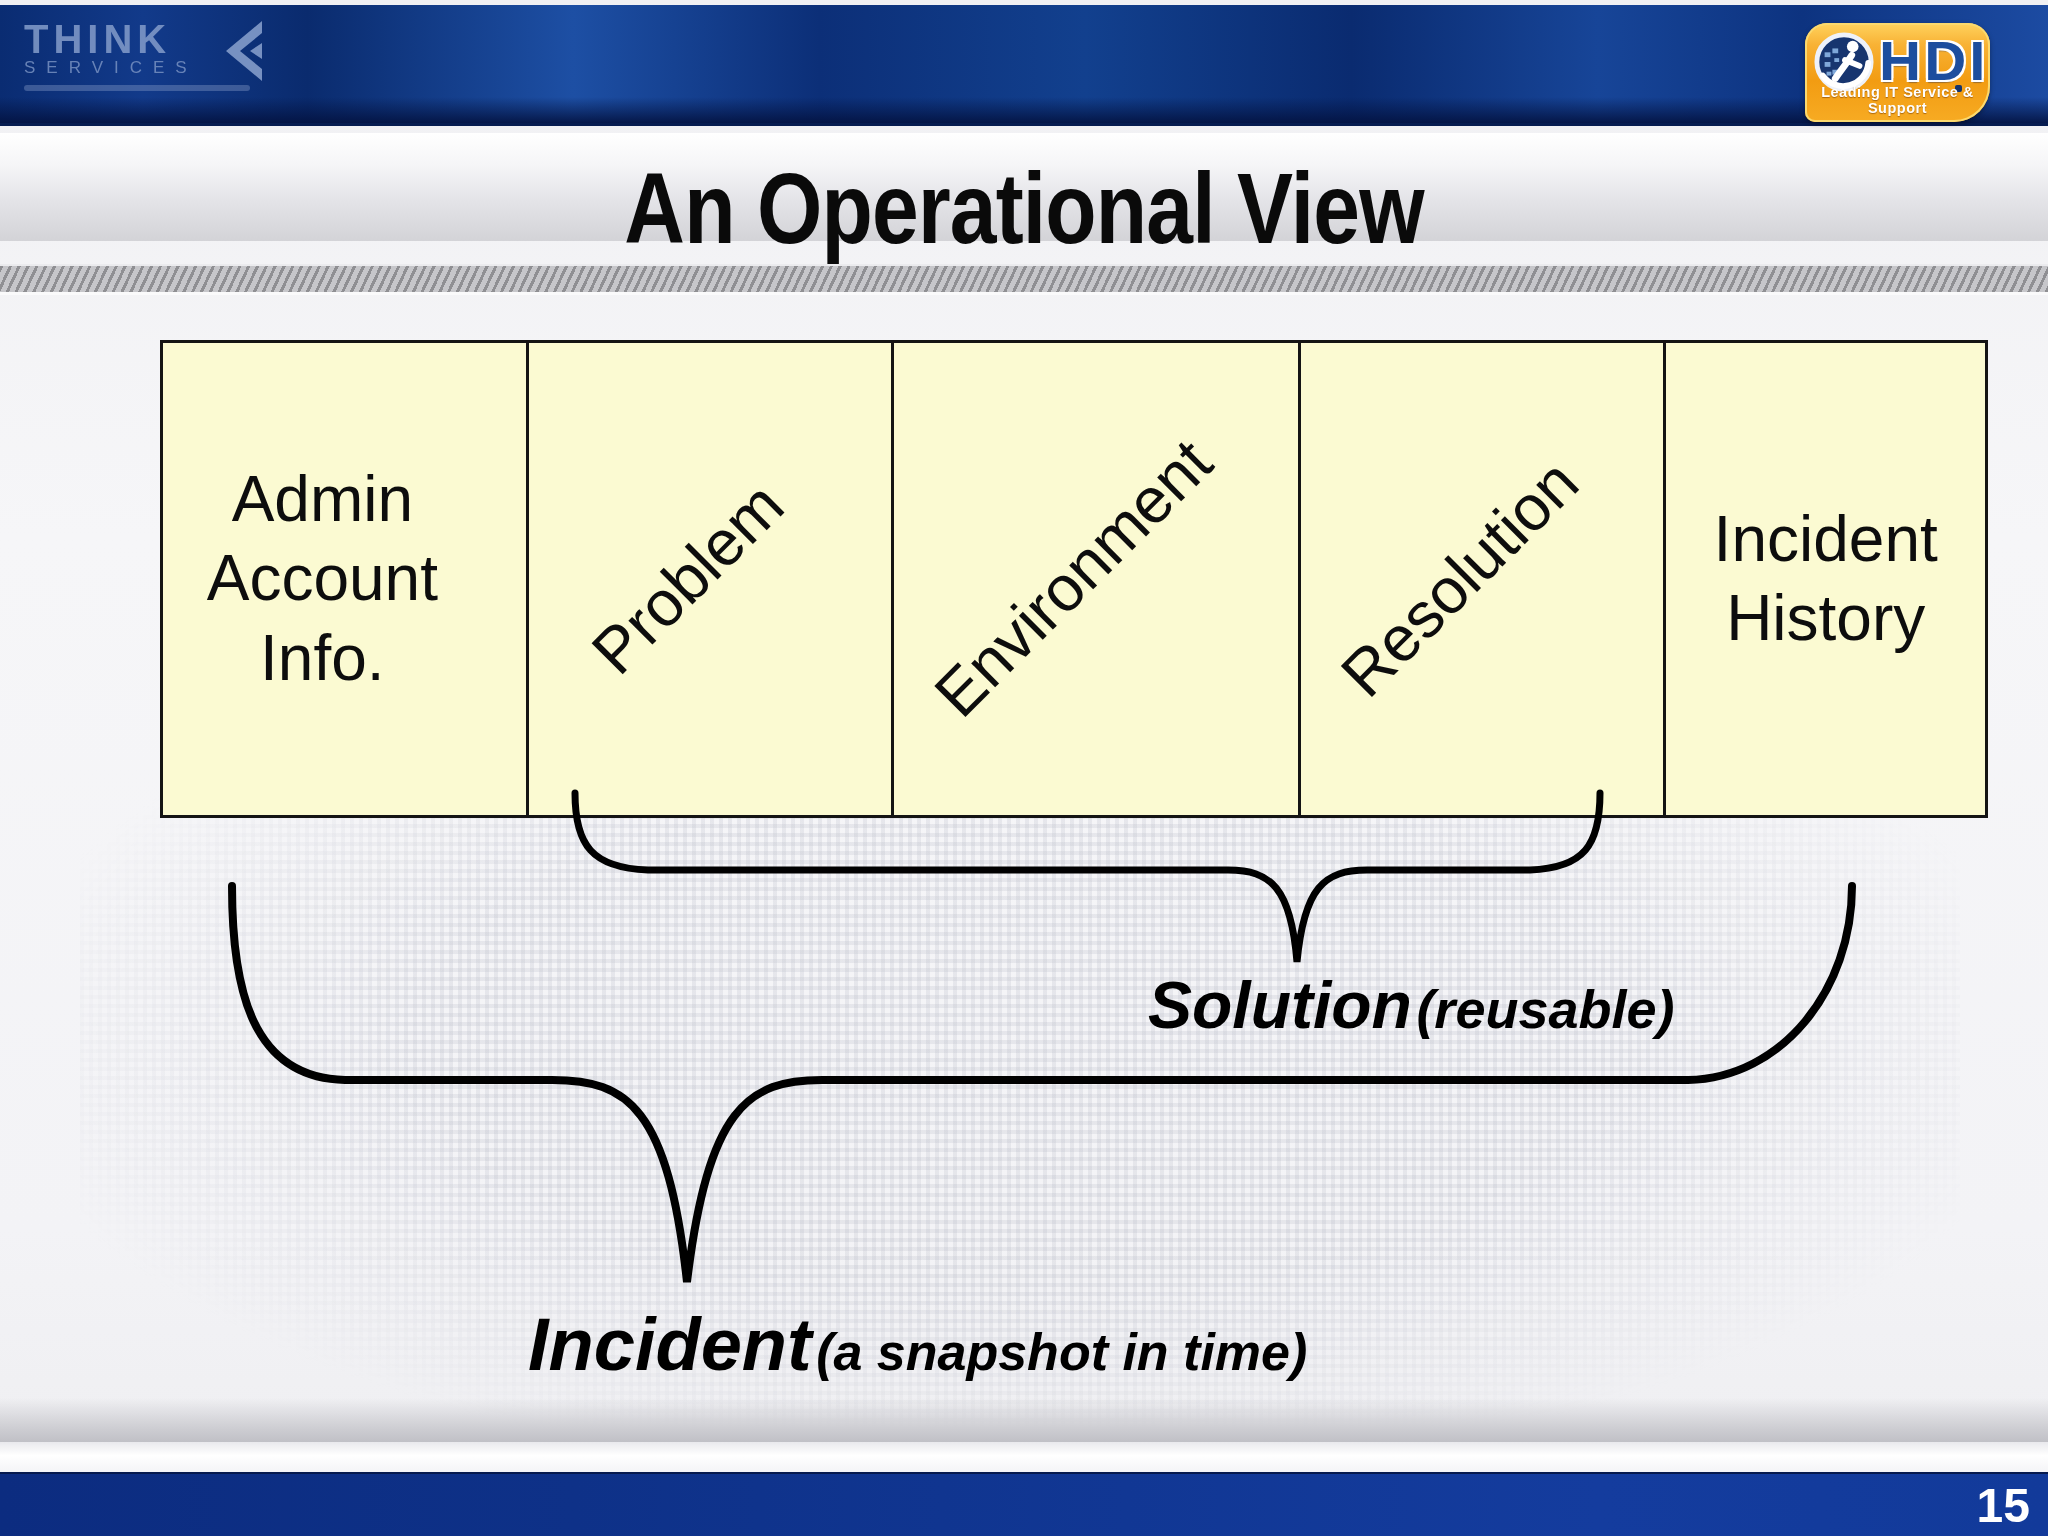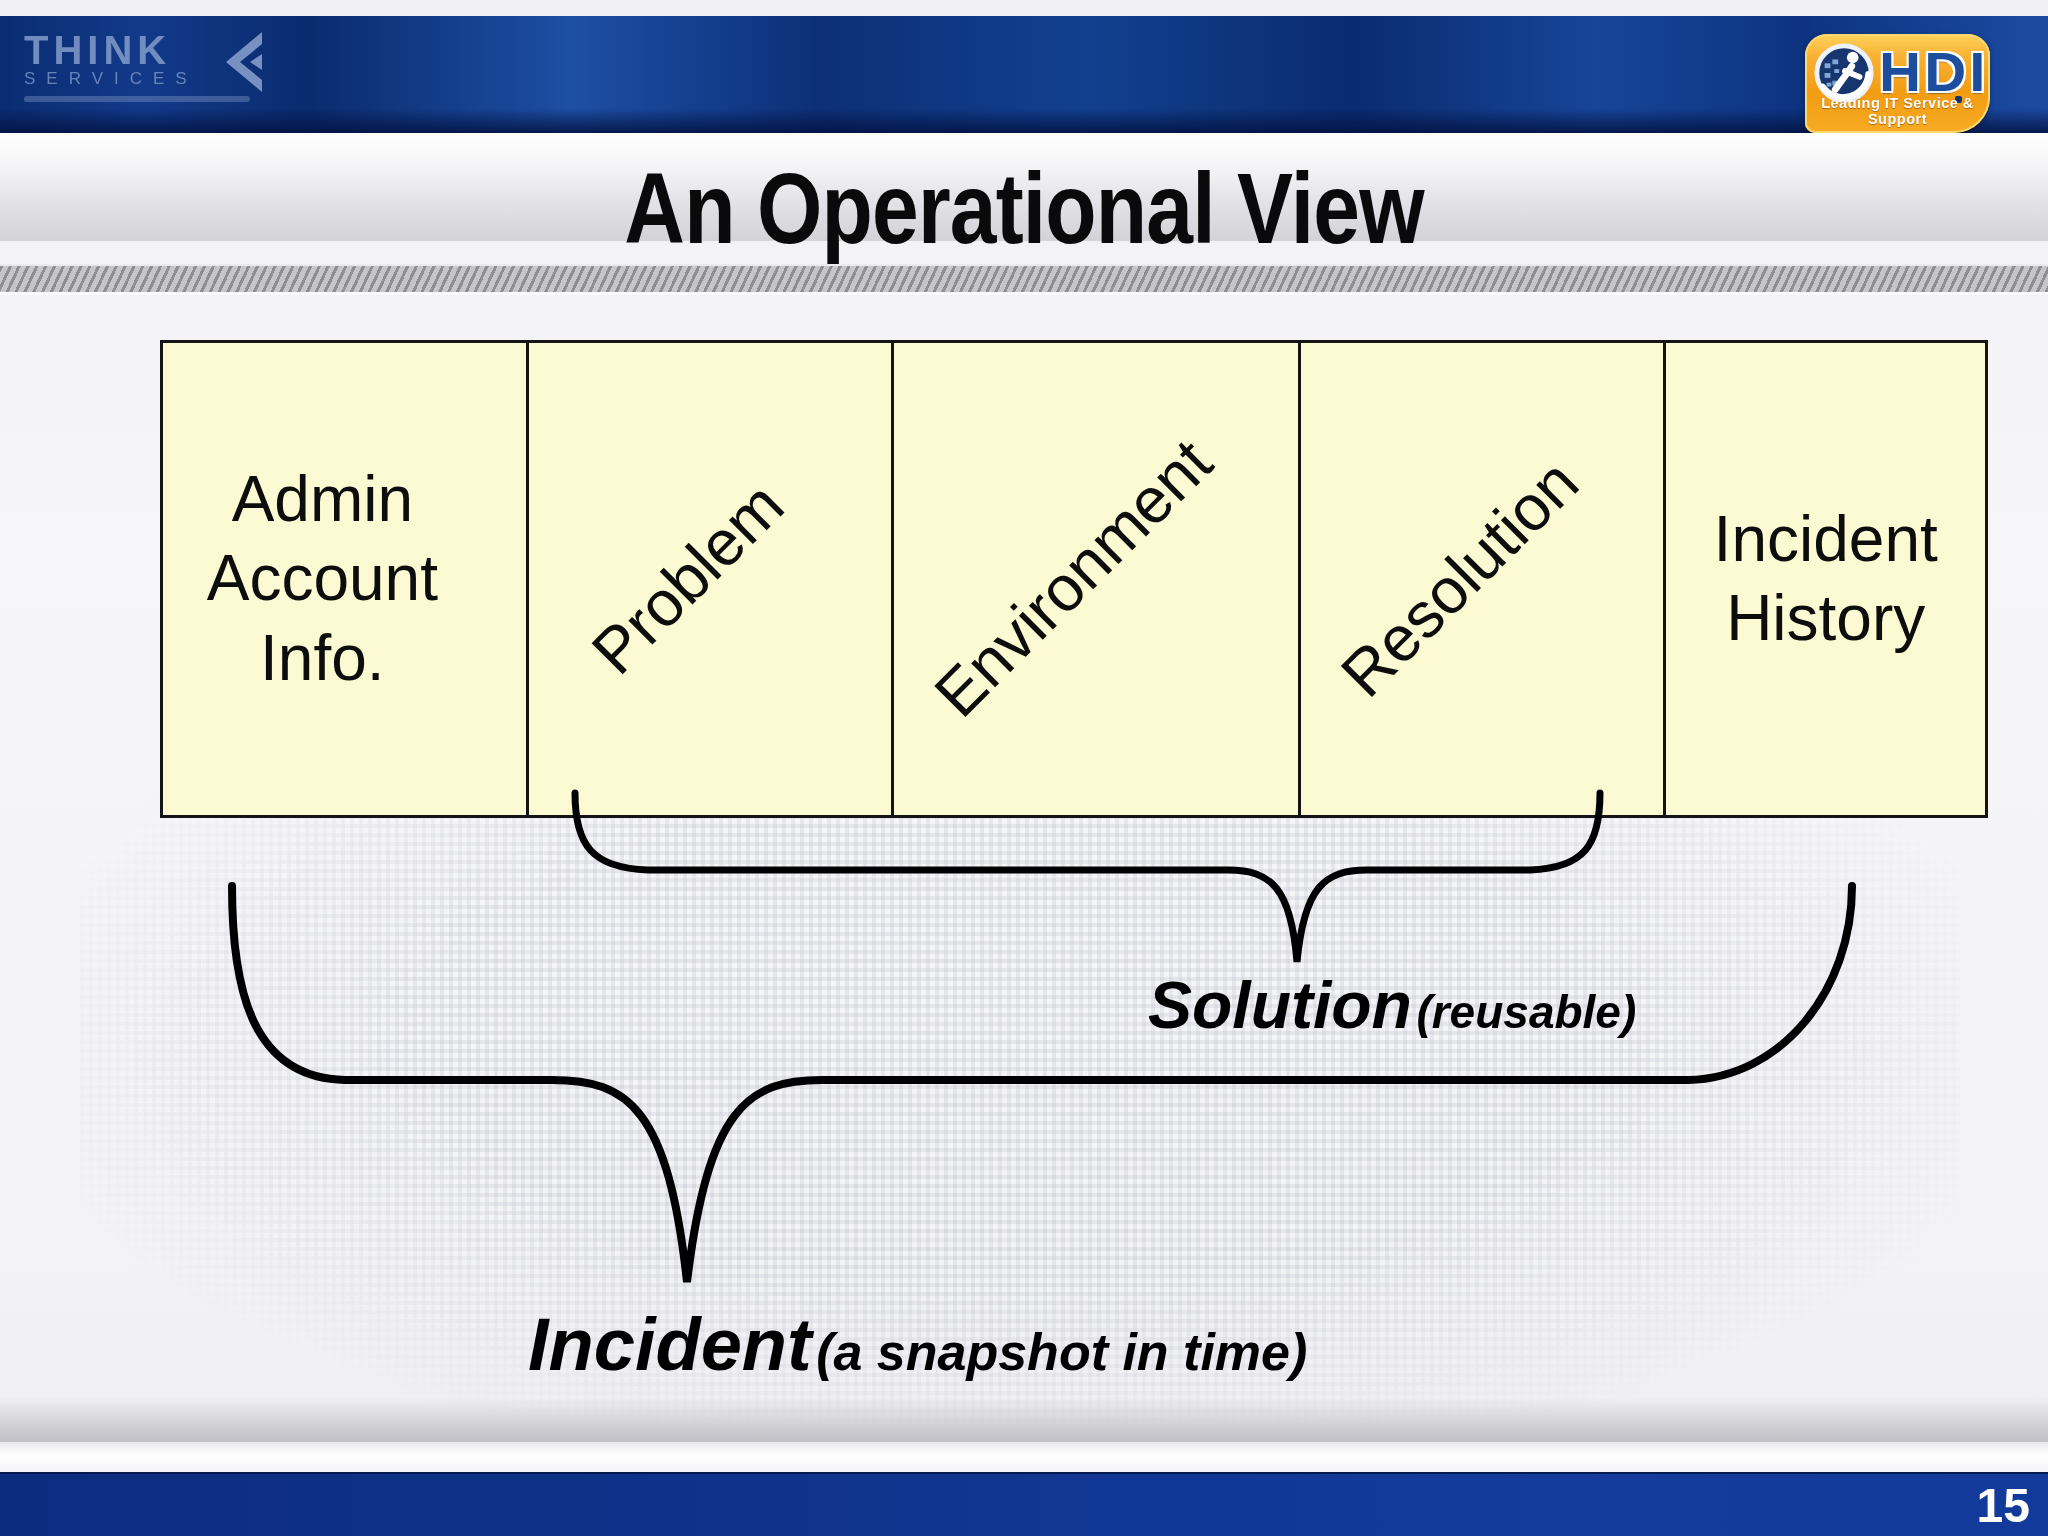--- a/index.html
+++ b/index.html
@@ -3,21 +3,21 @@
 <meta charset="utf-8">
 <style>
   html,body{margin:0;padding:0;background:#888;}
   .slide{
     position:relative; width:2048px; height:1536px; overflow:hidden;
     background:linear-gradient(180deg,#f0f0f3 0%,#f6f6f8 35%,#f3f3f6 80%,#ededf0 100%);
     font-family:"Liberation Sans",sans-serif;
   }
   
   .top-banner{
-    position:absolute; left:0; top:16px; right:0; height:118px;
+    position:absolute; left:0; top:5px; right:0; height:118px;
     background:
       linear-gradient(180deg, rgba(0,0,0,0) 78%, rgba(3,18,64,.9) 100%),
       linear-gradient(90deg,#0a2c72 0%,#123a8a 7%,#0a2b6e 15%,#1d4fa4 28%,#0c2f78 40%,#12408e 53%,#0a2b70 66%,#174598 78%,#0d3380 88%,#1c4ba2 100%);
     border-bottom:3px solid #061c50;
   }
   .think-logo{position:absolute; left:24px; top:14px; color:#8099c8;}
   .think-word{font-size:40px; font-weight:bold; letter-spacing:5px; color:#8099c8; opacity:.88; line-height:1;}
   .think-chevron{position:absolute; left:196px; top:2px; opacity:.85;}
   .think-sub{font-size:17px; letter-spacing:11px; color:#7d96c5; opacity:.8; line-height:1;}
   .think-tagline-bar{height:6px; width:226px; background:rgba(128,150,196,.42); margin-top:9px; border-radius:3px;}
@@ -70,21 +70,21 @@
   }
   .box{flex:1; position:relative; display:flex; align-items:center; justify-content:center; overflow:visible;}
   .box + .box{border-left:3px solid #141414;}
   .box-label{font-size:64px; color:#0d0d0d; text-align:center; line-height:1.24; font-weight:400;}
   .box-label.rotated{transform:rotate(-45deg); white-space:nowrap;}
   
   .braces-overlay{position:absolute; left:0; top:0;}
   .brace-label{position:absolute; font-style:italic; font-weight:bold; color:#000; white-space:nowrap; line-height:1;}
   .solution-label{left:1148px; top:972px;}
   .solution-label .big{font-size:66px;}
-  .solution-label .small{font-size:46px;}
+  .solution-label .small{font-size:54px;}
   .incident-label{left:528px; top:1308px;}
   .incident-label .big{font-size:74px;}
   .incident-label .small{font-size:52px;}
   
   .footer-shade{
     position:absolute; left:0; right:0; top:1398px; height:44px;
     background:linear-gradient(180deg, rgba(205,205,210,0) 0%, #cdcdd2 70%, #c0c0c6 100%);
   }
   .footer-highlight{
     position:absolute; left:0; right:0; top:1442px; height:30px;

